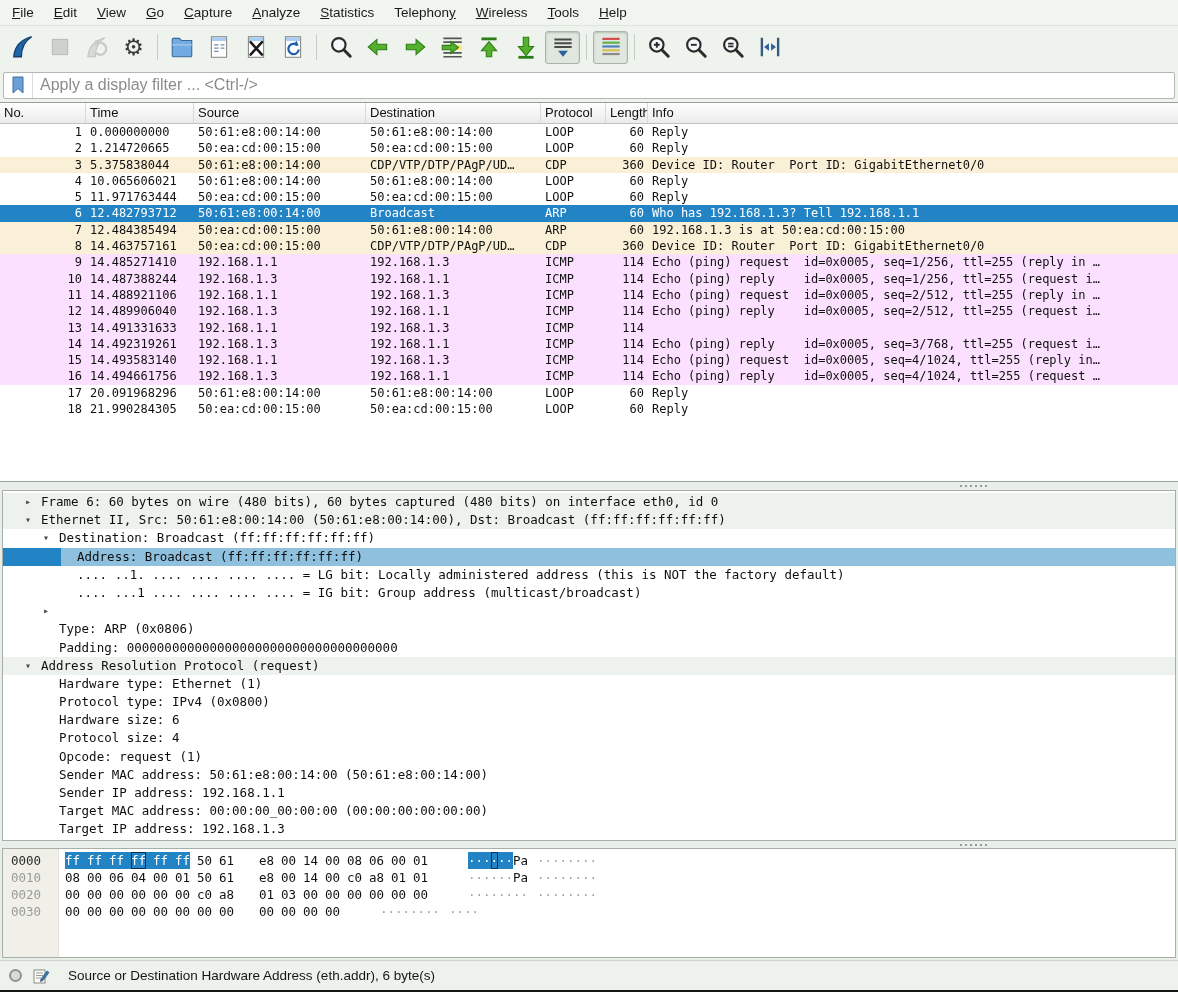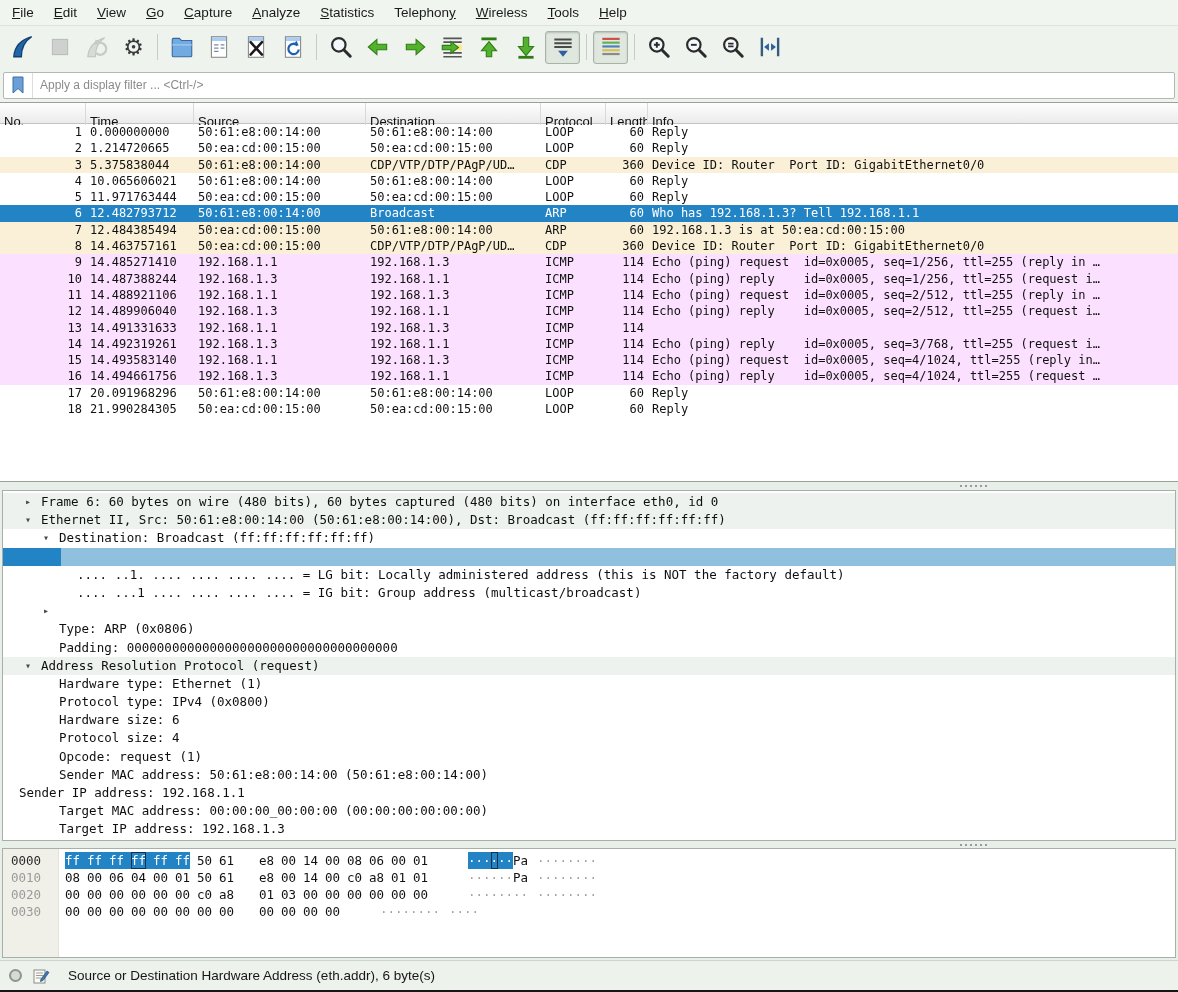--- a/index.html
+++ b/index.html
@@ -25,27 +25,27 @@
   .tbtn .glyph{font-size:23px;line-height:23px;color:#3a3a3a;font-family:"DejaVu Sans",sans-serif;}
   .tbtn.disabled{opacity:.45;filter:grayscale(1);}
   .tbtn.pressed{background:#dfe7df;border-color:#a9b4a9;box-shadow:inset 0 1px 2px rgba(0,0,0,.18);}
   .tsep{width:1px;height:26px;background:#c6cdc6;margin:0 5px;flex:none;}
   
   .filterbar{height:34px;flex:none;display:flex;align-items:center;padding:0 3px;background:#eef3ee;}
   .finput{flex:1;height:27px;background:#ffffff;border:1px solid #b2b8b2;border-radius:2px;
     display:flex;align-items:center;overflow:hidden;}
   .fbm{width:29px;height:100%;display:flex;align-items:center;justify-content:center;
     border-right:1px solid #dcdcdc;flex:none;}
-  .fph{color:#8b8b8b;font-size:12px;padding-left:7px;white-space:nowrap;}
+  .fph{color:#8b8b8b;font-size:16px;padding-left:7px;white-space:nowrap;}
   
   .plist{height:380px;flex:none;background:#fff;border-top:1px solid #9aa09a;border-bottom:1px solid #9aa09a;
     display:flex;flex-direction:column;overflow:hidden;}
   .phead{height:21px;flex:none;display:flex;background:linear-gradient(#fefefe,#ebebeb);
     border-bottom:1px solid #c2c2c2;font-size:13px;color:#101010;}
-  .hcell{padding:11px 4px;border-right:1px solid #d9d9d9;overflow:hidden;white-space:nowrap;flex:none;}
+  .hcell{padding:2px 4px;border-right:1px solid #d9d9d9;overflow:hidden;white-space:nowrap;flex:none;}
   .prows{flex:1;font-family:"DejaVu Sans Mono",monospace;font-size:12px;overflow:hidden;}
   .prow{height:16.3px;line-height:16.3px;display:flex;white-space:pre;color:#111;}
   .pcell{padding:0 4px;overflow:hidden;flex:none;}
   .c-no{width:86px;text-align:right;}
   .c-time{width:108px;}
   .c-source{width:172px;}
   .c-destination{width:175px;}
   .c-protocol{width:65px;}
   .c-length{width:42px;text-align:right;}
   .c-info{flex:1 1 auto;border-right:none;}
@@ -331,34 +331,34 @@
         <div class="prow "><div class="pcell c-no">18</div><div class="pcell c-time">21.990284305</div><div class="pcell c-source">50:ea:cd:00:15:00</div><div class="pcell c-destination">50:ea:cd:00:15:00</div><div class="pcell c-protocol">LOOP</div><div class="pcell c-length">60</div><div class="pcell c-info">Reply</div></div>
       </div>
   </div>
   <div class="splitter sp1">
       <span class="grip"></span>
     </div>
   <div class="details" id="details">
       <div class="drow tint" style="padding-left: 22px;"><span class="arrow">▸</span><span class="dtxt">Frame 6: 60 bytes on wire (480 bits), 60 bytes captured (480 bits) on interface eth0, id 0</span></div>
       <div class="drow tint" style="padding-left: 22px;"><span class="arrow">▾</span><span class="dtxt">Ethernet II, Src: 50:61:e8:00:14:00 (50:61:e8:00:14:00), Dst: Broadcast (ff:ff:ff:ff:ff:ff)</span></div>
       <div class="drow" style="padding-left: 40px;"><span class="arrow">▾</span><span class="dtxt">Destination: Broadcast (ff:ff:ff:ff:ff:ff)</span></div>
-      <div class="drow selected" style="padding-left: 58px;"><span class="iblock" style="width: 58px;"></span><span class="arrow"></span></div>
+      <div class="drow selected" style="padding-left: 58px;"><span class="iblock" style="width: 58px;"></span><span class="arrow"></span><span class="dtxt">Address: Broadcast (ff:ff:ff:ff:ff:ff)</span></div>
       <div class="drow" style="padding-left: 58px;"><span class="arrow"></span><span class="dtxt">.... ..1. .... .... .... .... = LG bit: Locally administered address (this is NOT the factory default)</span></div>
       <div class="drow" style="padding-left: 58px;"><span class="arrow"></span><span class="dtxt">.... ...1 .... .... .... .... = IG bit: Group address (multicast/broadcast)</span></div>
       <div class="drow" style="padding-left: 40px;"><span class="arrow">▸</span></div>
       <div class="drow" style="padding-left: 40px;"><span class="arrow"></span><span class="dtxt">Type: ARP (0x0806)</span></div>
       <div class="drow" style="padding-left: 40px;"><span class="arrow"></span><span class="dtxt">Padding: 000000000000000000000000000000000000</span></div>
       <div class="drow tint" style="padding-left: 22px;"><span class="arrow">▾</span><span class="dtxt">Address Resolution Protocol (request)</span></div>
       <div class="drow" style="padding-left: 40px;"><span class="arrow"></span><span class="dtxt">Hardware type: Ethernet (1)</span></div>
       <div class="drow" style="padding-left: 40px;"><span class="arrow"></span><span class="dtxt">Protocol type: IPv4 (0x0800)</span></div>
       <div class="drow" style="padding-left: 40px;"><span class="arrow"></span><span class="dtxt">Hardware size: 6</span></div>
       <div class="drow" style="padding-left: 40px;"><span class="arrow"></span><span class="dtxt">Protocol size: 4</span></div>
       <div class="drow" style="padding-left: 40px;"><span class="arrow"></span><span class="dtxt">Opcode: request (1)</span></div>
       <div class="drow" style="padding-left: 40px;"><span class="arrow"></span><span class="dtxt">Sender MAC address: 50:61:e8:00:14:00 (50:61:e8:00:14:00)</span></div>
-      <div class="drow" style=""><span class="arrow"></span><span class="dtxt">Sender IP address: 192.168.1.1</span></div>
+      <div class="drow" style="padding-left: 40px;"><span class="arrow"></span><span class="dtxt">Sender IP address: 192.168.1.1</span></div>
       <div class="drow" style="padding-left: 40px;"><span class="arrow"></span><span class="dtxt">Target MAC address: 00:00:00_00:00:00 (00:00:00:00:00:00)</span></div>
       <div class="drow" style="padding-left: 40px;"><span class="arrow"></span><span class="dtxt">Target IP address: 192.168.1.3</span></div>
     </div>
   <div class="splitter sp2">
       <span class="grip"></span>
     </div>
   <div class="hexpane">
     <div class="offstrip"></div>
     <div id="hexrows">
         <div class="hrow cur">

